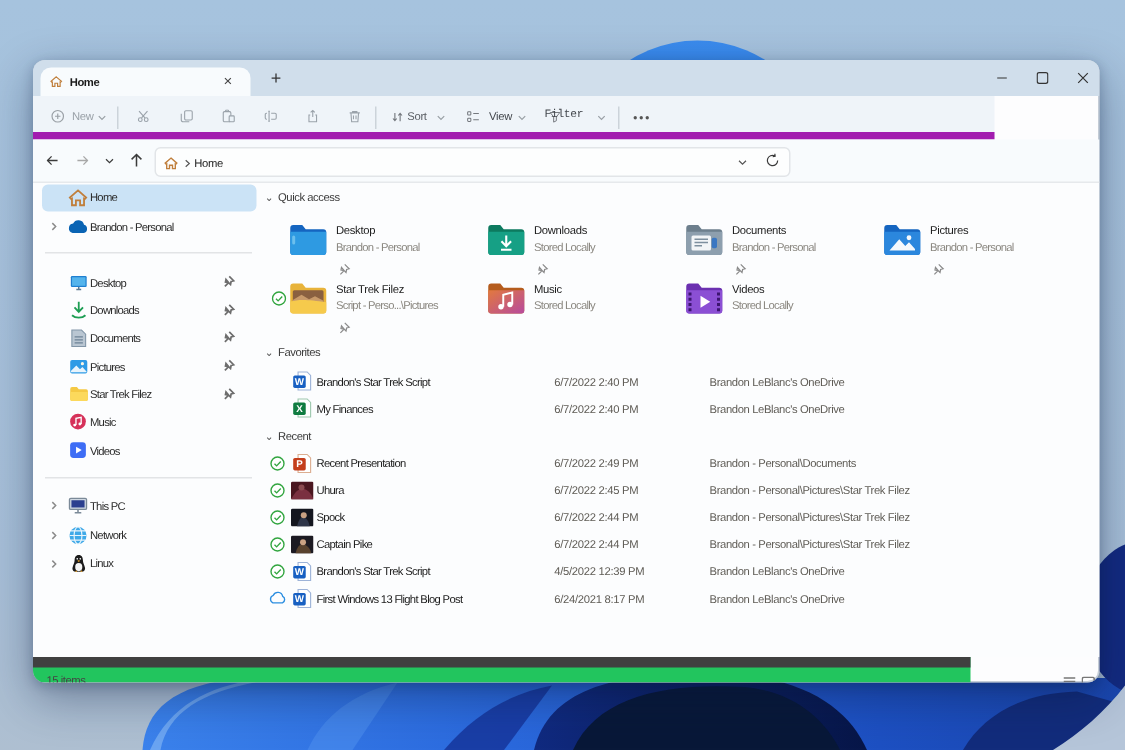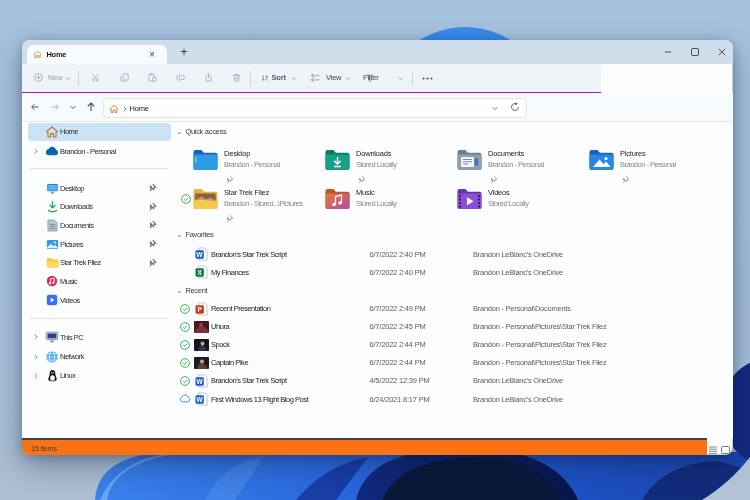--- a/index.html
+++ b/index.html
@@ -17,21 +17,21 @@
 #tab {
   position:absolute; left:5px; top:5px; width:140px; height:19px;
   background:#f8fbfd; border-radius:7px 7px 0 0;
   display:flex; align-items:center;
 }
 #tab .ticon { margin-left:6px; }
 #tab .tname { font-size:7.5px; color:#1b1b1b; font-weight:bold; margin-left:4.5px; letter-spacing:-0.3px;}
 #tab .tclose { position:absolute; right:9px; top:3.5px; width:12px; height:12px; color:#444; font-size:10px; line-height:12px; text-align:center;}
 .caption { position:absolute; top:0; height:24px; display:flex; align-items:center; justify-content:center; color:#333; }
 
-#toolbar { position:absolute; left:0; top:24px; width:579px; height:29px; background:#eff4f9; border-bottom:1px solid #a21caf; }
+#toolbar { position:absolute; left:0; top:24px; width:641px; height:29px; background:#eff4f9; border-bottom:5px solid #a21caf; }
 .tbtxt { font-size:7.5px; letter-spacing:-0.2px; color:#72767c; }
 .sep { position:absolute; top:7px; width:1px; height:15px; background:#ccd3da; }
 
 #addr { position:absolute; left:0; top:53px; width:711px; height:29px; background:#f8fbfd; border-bottom:1px solid #e6e9ec;}
 .inputbox { position:absolute; background:#fdfefe; border:1px solid #e2e5e8; border-radius:4px; }
 
 #content { position:absolute; left:0; top:82px; width:711px; height:316px; background:#fcfdfe; }
 .srow { position:absolute; left:6px; width:143px; height:18.6px; border-radius:4px; display:flex; align-items:center; font-size:7.5px; letter-spacing:-0.5px; color:#2b2b2b; }
 .srow .sic { width:14px; height:14px; margin-left:17px; margin-right:1px; flex:none; display:flex; align-items:center; justify-content:center;}
 .srow .chev { position:absolute; left:6px; }
@@ -40,21 +40,21 @@
 .shead { position:absolute; font-size:7.5px; letter-spacing:-0.3px; color:#3b3b3b; }
 .shead .hchev { color:#555; margin-right:3px; font-size:7px; letter-spacing:0; }
 .tile { position:absolute; width:130px; height:46px; }
 .qname { position:absolute; left:31px; top:0px; font-size:7.5px; letter-spacing:-0.2px; color:#1c1c1c; white-space:nowrap;}
 .qsub  { position:absolute; left:31px; top:10.5px; font-size:7.5px; letter-spacing:-0.5px; color:#8b8881; white-space:nowrap;}
 .frow { position:absolute; height:18px; font-size:7.5px; }
 .fname { position:absolute; left:189px; top:4.5px; letter-spacing:-0.45px; color:#1c1c1c; white-space:nowrap;}
 .fdate { position:absolute; left:347.5px; top:4.5px; letter-spacing:-0.2px; color:#5f5c56; white-space:nowrap; }
 .floc  { position:absolute; left:451px; top:4.5px; letter-spacing:-0.25px; color:#5f5c56; white-space:nowrap;}
 
-#status { position:absolute; left:0; top:398px; width:685px; height:17px; background:#f97316; border-top:2px solid #404040; font-size:7.5px; letter-spacing:-0.3px; color:#444; }
+#status { position:absolute; left:0; top:398px; width:625px; height:17px; background:#22c55e; border-top:7px solid #404040; font-size:7.5px; letter-spacing:-0.3px; color:#444; }
 </style>
 </head>
 <body>
 <div id="stage">
 <svg id="wall" width="750" height="500" viewBox="0 0 750 500">
   <defs>
     <linearGradient id="sky" x1="0" y1="0" x2="0" y2="1">
       <stop offset="0" stop-color="#a6c3de"></stop>
       <stop offset=".75" stop-color="#a7bfd8"></stop>
       <stop offset="1" stop-color="#aebfd1"></stop>
@@ -147,37 +147,37 @@
           <path d="M8 1.5 V9 M5.5 3.5 L8 1.2 L10.5 3.5" stroke="#9aa2aa" stroke-width="1.3" fill="none"></path>
           <path d="M5 6.5 H3.5 V14.5 H12.5 V6.5 H11" stroke="#9aa2aa" stroke-width="1.3" fill="none"></path>
         </svg>
     <svg class="abs" style="left:210px; top:9px;" width="9" height="9" viewBox="0 0 16 16">
           <path d="M2 4 H14 M5.5 4 V2.5 H10.5 V4 M3.5 4 L4.3 14.5 H11.7 L12.5 4 M6.5 7 v4.5 M9.5 7 v4.5" stroke="#9aa2aa" stroke-width="1.3" fill="none"></path>
         </svg>
     <div class="sep" style="left:228px;"></div>
     <svg class="abs" style="left:239px; top:9.5px;" width="8" height="8" viewBox="0 0 16 16">
           <path d="M4.5 2.5 V12 M2 10 L4.5 12.8 L7 10 M11.5 13.5 V4 M9 6 L11.5 3.2 L14 6" stroke="#74787e" stroke-width="1.5" fill="none"></path>
         </svg>
-    <span class="tbtxt abs" style="left:249.5px; top:8.5px; color:#5c6066;font-weight:bold;">Sort</span>
+    <span class="tbtxt abs" style="left:249.5px; top:8.5px; color:#5c6066;">Sort</span>
     <svg class="abs" style="left:268.5px; top:11.5px;" width="6" height="5" viewBox="0 0 8 7">
           <path d="M1 2 L4 5 L7 2" fill="none" stroke="#9aa0a6" stroke-width="1.2"></path>
         </svg>
     <svg class="abs" style="left:289px; top:9.5px;" width="9" height="8" viewBox="0 0 16 15">
           <rect x="1" y="1" width="4" height="4" rx="1" fill="none" stroke="#74787e" stroke-width="1.3"></rect>
           <rect x="1" y="9" width="4" height="4" rx="1" fill="none" stroke="#74787e" stroke-width="1.3"></rect>
           <path d="M8 3 H15 M8 11 H15" stroke="#74787e" stroke-width="1.3"></path>
         </svg>
     <span class="tbtxt abs" style="left:304px; top:8.5px; color:#43474d;">View</span>
     <svg class="abs" style="left:322.5px; top:11.5px;" width="6" height="5" viewBox="0 0 8 7">
           <path d="M1 2 L4 5 L7 2" fill="none" stroke="#9aa0a6" stroke-width="1.2"></path>
         </svg>
     <svg class="abs" style="left:344px; top:9.5px;" width="8" height="8" viewBox="0 0 16 16">
           <path d="M1.5 2 H14.5 L9.8 7.8 V13 L6.2 14.8 V7.8 Z" fill="none" stroke="#74787e" stroke-width="1.3"></path>
         </svg>
-    <span class="tbtxt abs" style="left:341px; top:8.5px; color:#43474d;">Filter</span>
+    <span class="tbtxt abs" style="left:341px; top:8.5px; color:#43474d;font-family:Liberation Mono, monospace;">Filter</span>
     <svg class="abs" style="left:376px; top:11.5px;" width="6" height="5" viewBox="0 0 8 7">
           <path d="M1 2 L4 5 L7 2" fill="none" stroke="#9aa0a6" stroke-width="1.2"></path>
         </svg>
     <div class="sep" style="left:390px;"></div>
     <svg class="abs" style="left:400px; top:12.5px;" width="11" height="3" viewBox="0 0 11 3">
           <circle cx="1.5" cy="1.5" r="1.1" fill="#555"></circle>
           <circle cx="5.5" cy="1.5" r="1.1" fill="#555"></circle>
           <circle cx="9.5" cy="1.5" r="1.1" fill="#555"></circle>
         </svg>
   </div>
@@ -407,21 +407,21 @@
             <circle cx="6" cy="6" r="5.2" fill="#fff" stroke="#31a53f" stroke-width="1.1"></circle>
             <path d="M3.6 6.2 L5.3 7.9 L8.6 4.4" fill="none" stroke="#31a53f" stroke-width="1.1"></path>
           </svg>
       <svg class="abs" style="left:0; top:0;" width="25" height="22" viewBox="0 0 25 22">
             <path d="M0.5 3 A2 2 0 0 1 2.5 1 H8.5 L10.8 3.8 H22.5 A2 2 0 0 1 24.5 5.8 V19 A2 2 0 0 1 22.5 21 H2.5 A2 2 0 0 1 0.5 19 Z" fill="#e8b33a"></path>
             <rect x="2.2" y="5.5" width="20.5" height="10.5" rx="1" fill="#8a6040"></rect>
             <path d="M2.2 12 L8 8.5 L13 11.5 L17 9.5 L22.7 12.5 V16 H2.2 Z" fill="#c89a6a"></path>
             <path d="M0.5 13 C6 11.5 12 11.5 24.5 13.5 V19 A2 2 0 0 1 22.5 21 H2.5 A2 2 0 0 1 0.5 19 Z" fill="#f6ca4c"></path>
           </svg>
       <span class="qname">Star Trek Filez</span>
-          <span class="qsub">Brandon - Stored...\Pictures</span>
+          <span class="qsub">Script - Perso...\Pictures</span>
       <svg class="abs" style="left:31px; top:26px;" width="10" height="10" viewBox="0 0 12 12">
             <path d="M7 1.5 L10.5 5 L8.5 5.6 L8 8 L6.5 6.5 L3.5 9.5 M6.5 6.5 L4 6 L4.4 4 Z" fill="none" stroke="#8b8b8b" stroke-width="1"></path>
           </svg>
     </div>
     <div class="tile" style="left:303px; top:66px;">
       <svg class="abs" style="left:0; top:0;" width="25" height="22" viewBox="0 0 25 22">
             <defs>
               <linearGradient id="mus" x1="0" y1="0" x2="1" y2="1">
                 <stop offset="0" stop-color="#e2793e"></stop>
                 <stop offset="1" stop-color="#b74a9e"></stop>

